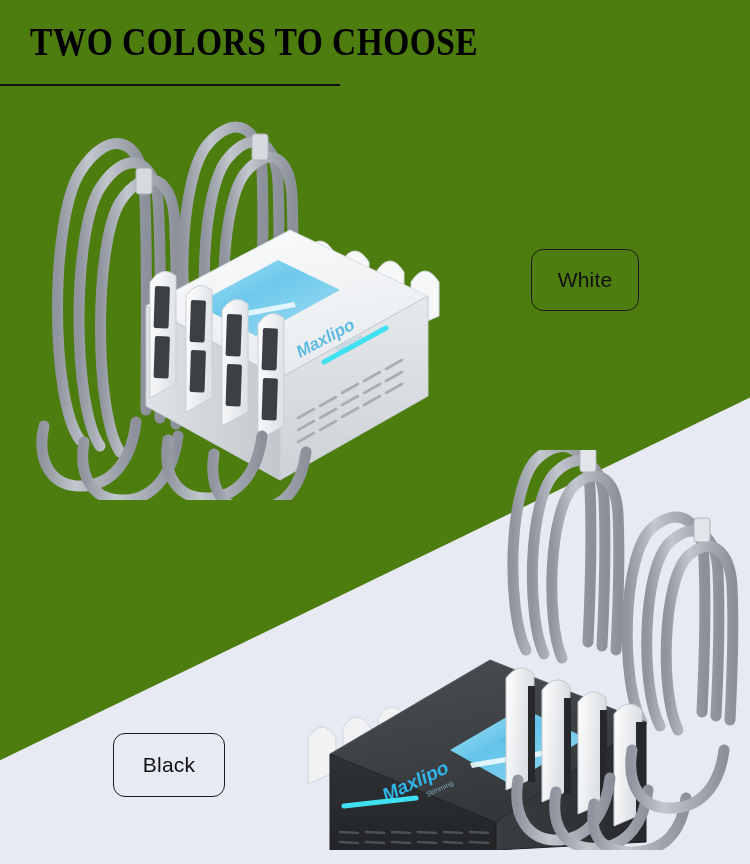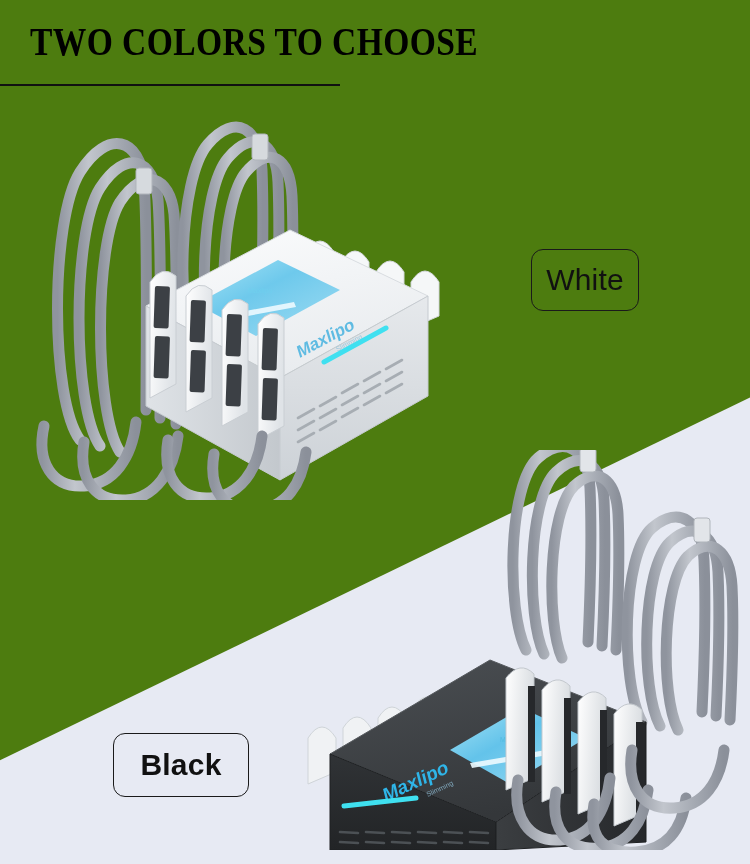--- a/index.html
+++ b/index.html
@@ -58,25 +58,25 @@
   .chip {
     position: absolute;
     box-sizing: border-box;
     border: 1.6px solid #1a1a1a;
     border-radius: 12px;
     background: transparent;
     display: flex;
     align-items: center;
     justify-content: center;
     color: #111111;
-    font-size: 30px;
+    font-size: 21px;
     letter-spacing: 0.2px;
   }
   .chip-white { left: 531px; top: 249px; width: 108px; height: 62px; }
-  .chip-black { left: 113px; top: 733px; width: 136px; height: 64px; font-weight: bold; }
+  .chip-black { left: 113px; top: 733px; width: 112px; height: 64px; }
 
   
   .machine { position: absolute; }
 
   
   .machine-white { left: 28px; top: 110px; width: 420px; height: 390px; }
   .machine-black { left: 290px; top: 450px; width: 450px; height: 400px; }
 </style>
 </head>
 <body>

